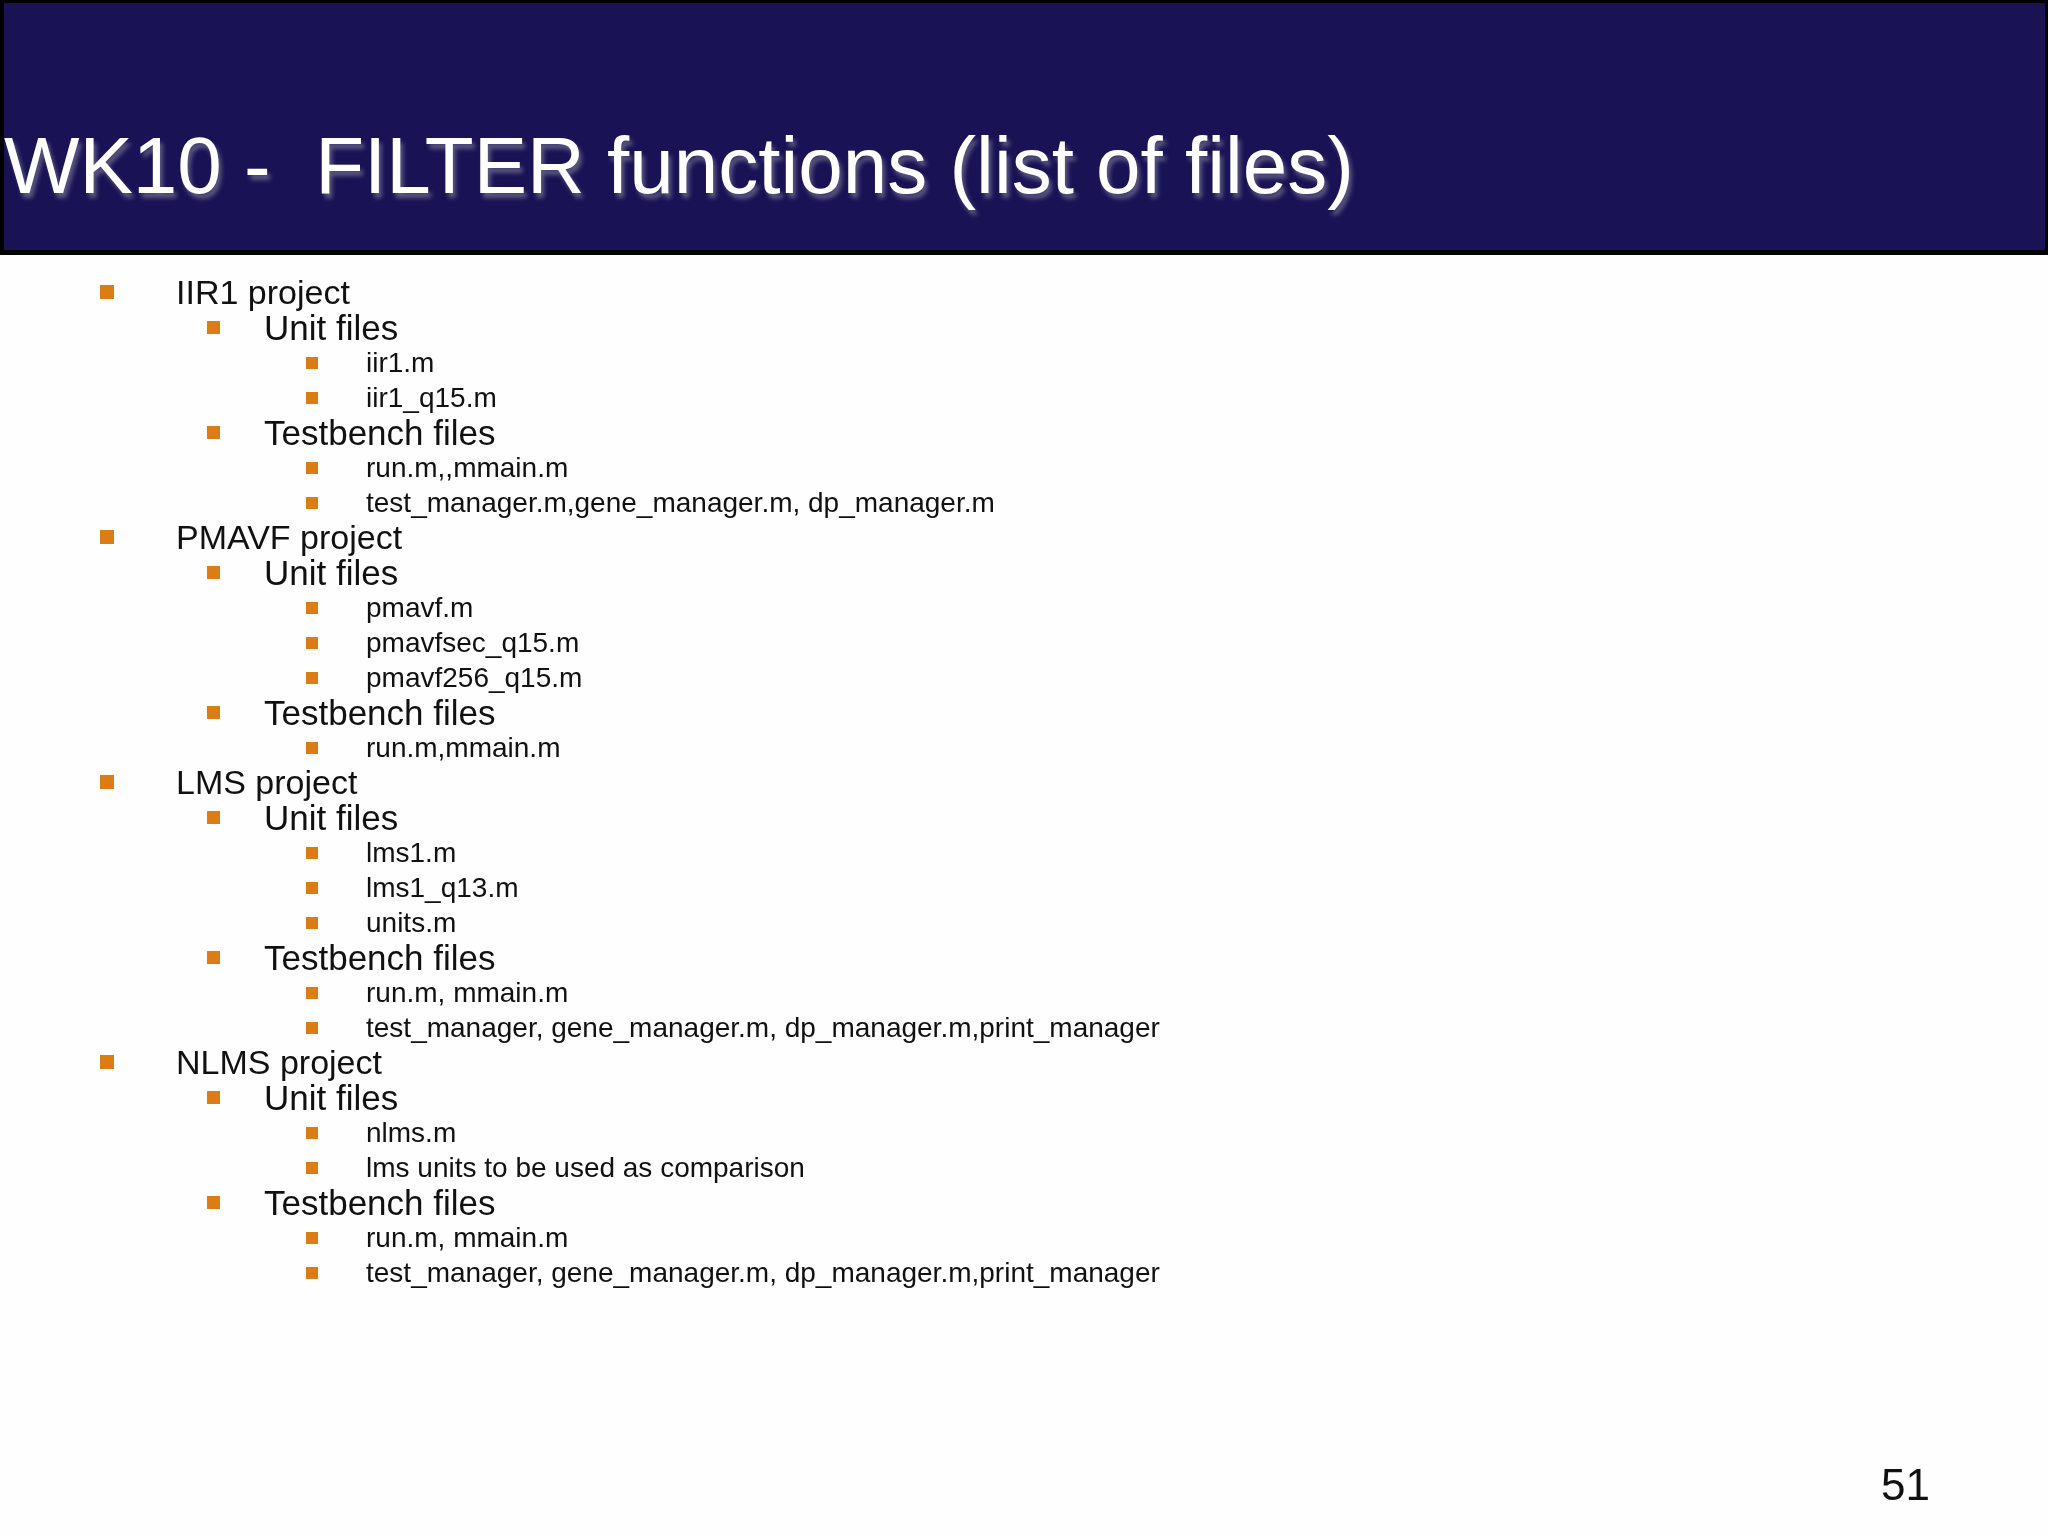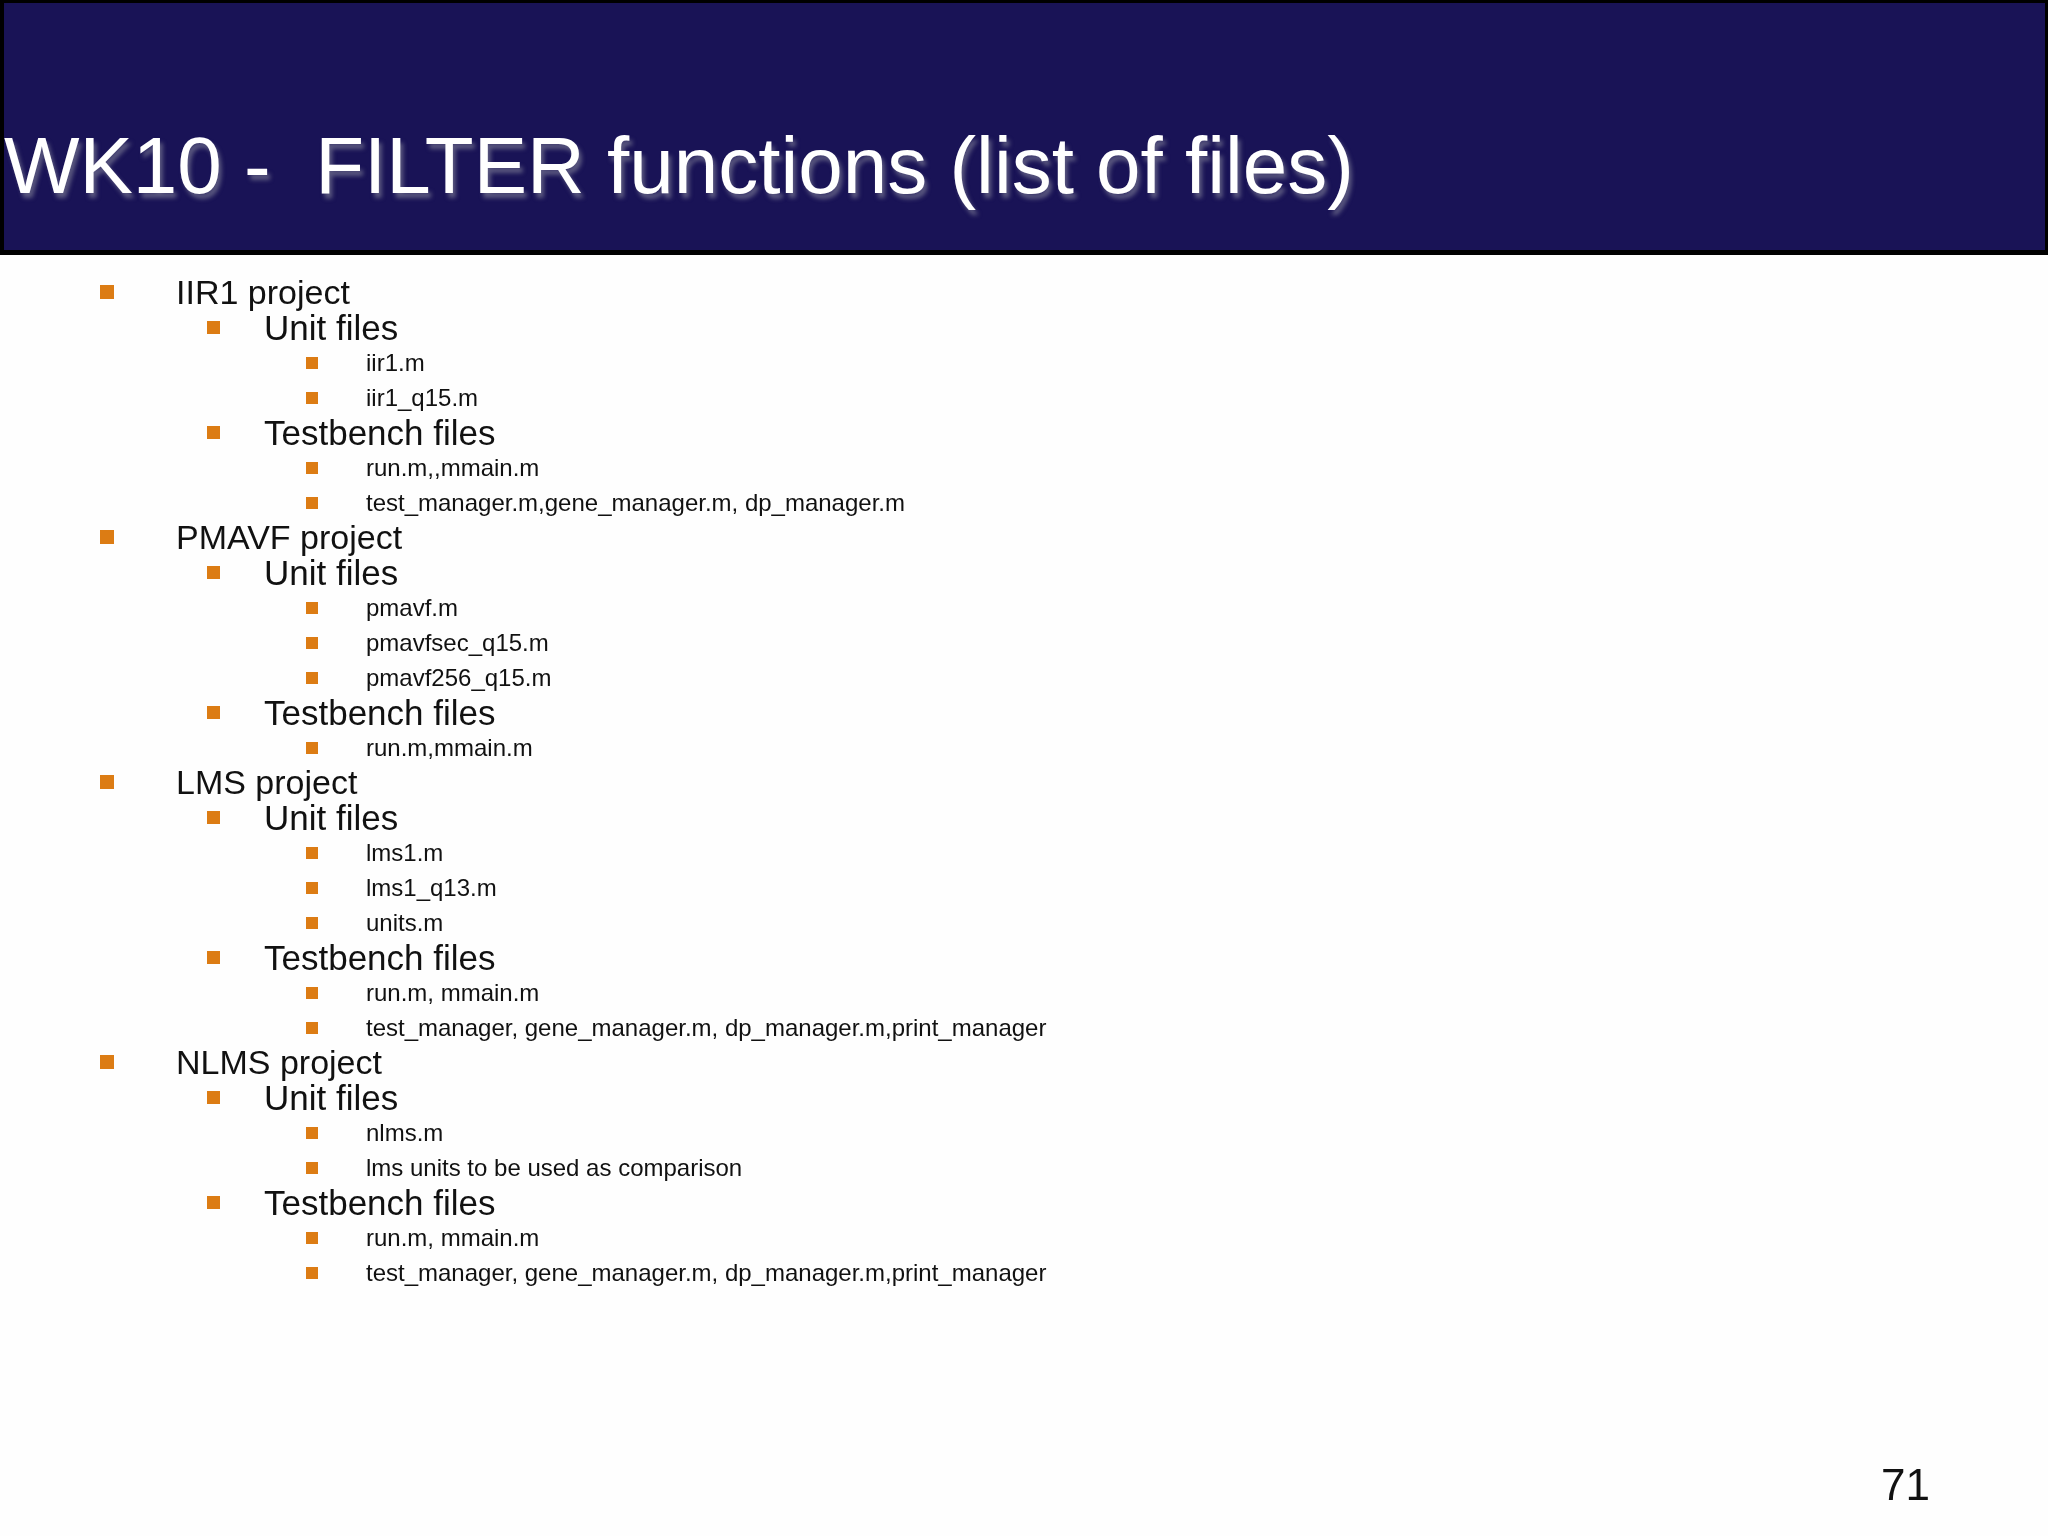--- a/index.html
+++ b/index.html
@@ -56,21 +56,21 @@
   }
   .row .text {
     position: absolute;
     white-space: pre;
   }
   .level-1 .bullet { left: 74px;  top: 10px; width: 14px; height: 14px; }
   .level-1 .text   { left: 150px; font-size: 34px; }
   .level-2 .bullet { left: 181px; top: 11px; width: 13px; height: 13px; }
   .level-2 .text   { left: 238px; font-size: 35px; }
   .level-3 .bullet { left: 280px; top: 12px; width: 12px; height: 12px; }
-  .level-3 .text   { left: 340px; font-size: 24px; }
+  .level-3 .text   { left: 340px; font-size: 28px; }
   .page-number {
     position: absolute;
     right: 118px;
     bottom: 26px;
     font-size: 44px;
     color: var(--body-text, #111111);
   }
 </style>
 </head>
 <body>
@@ -192,14 +192,14 @@
       <div class="row level-3">
         <span class="bullet"></span>
         <span class="text">run.m, mmain.m</span>
       </div>
       <div class="row level-3">
         <span class="bullet"></span>
         <span class="text">test_manager, gene_manager.m, dp_manager.m,print_manager</span>
       </div>
     </main>
 
-  <div class="page-number">71</div>
+  <div class="page-number">51</div>
 </div>
 
 </body></html>

